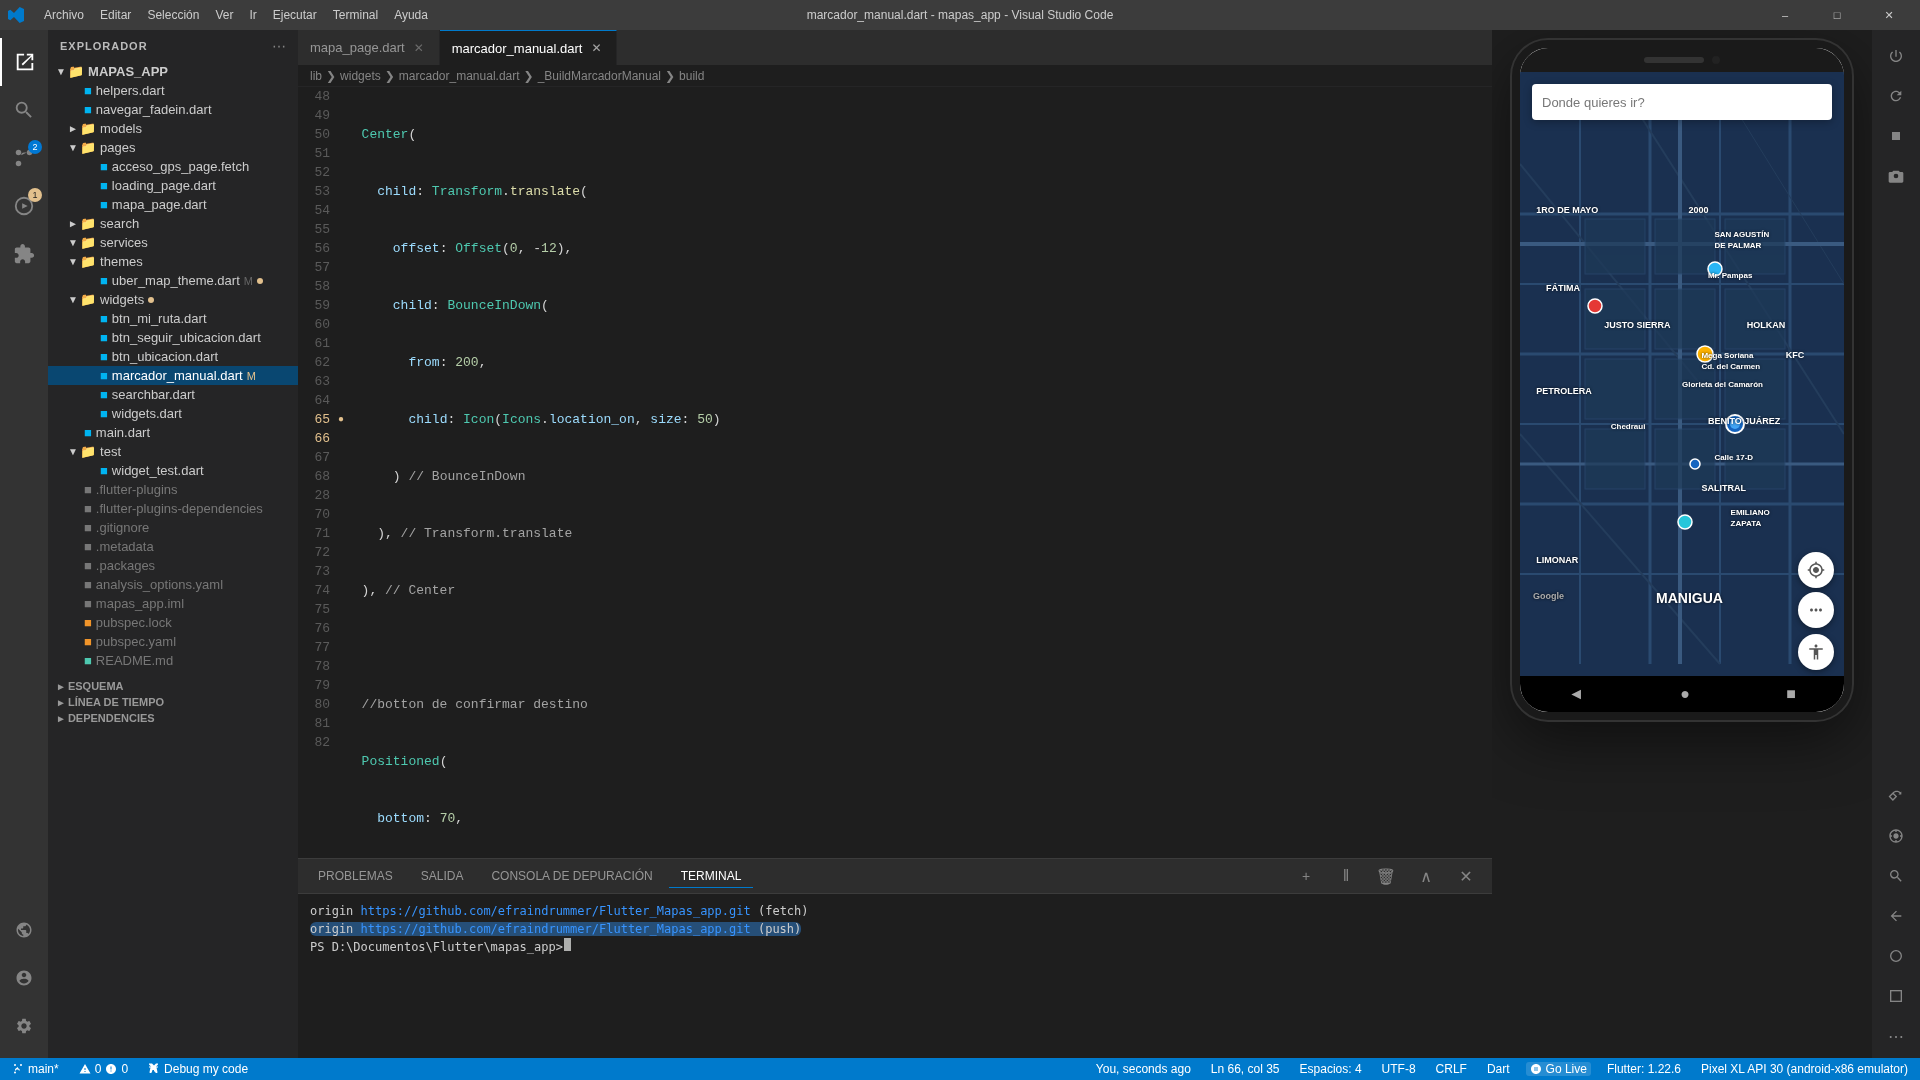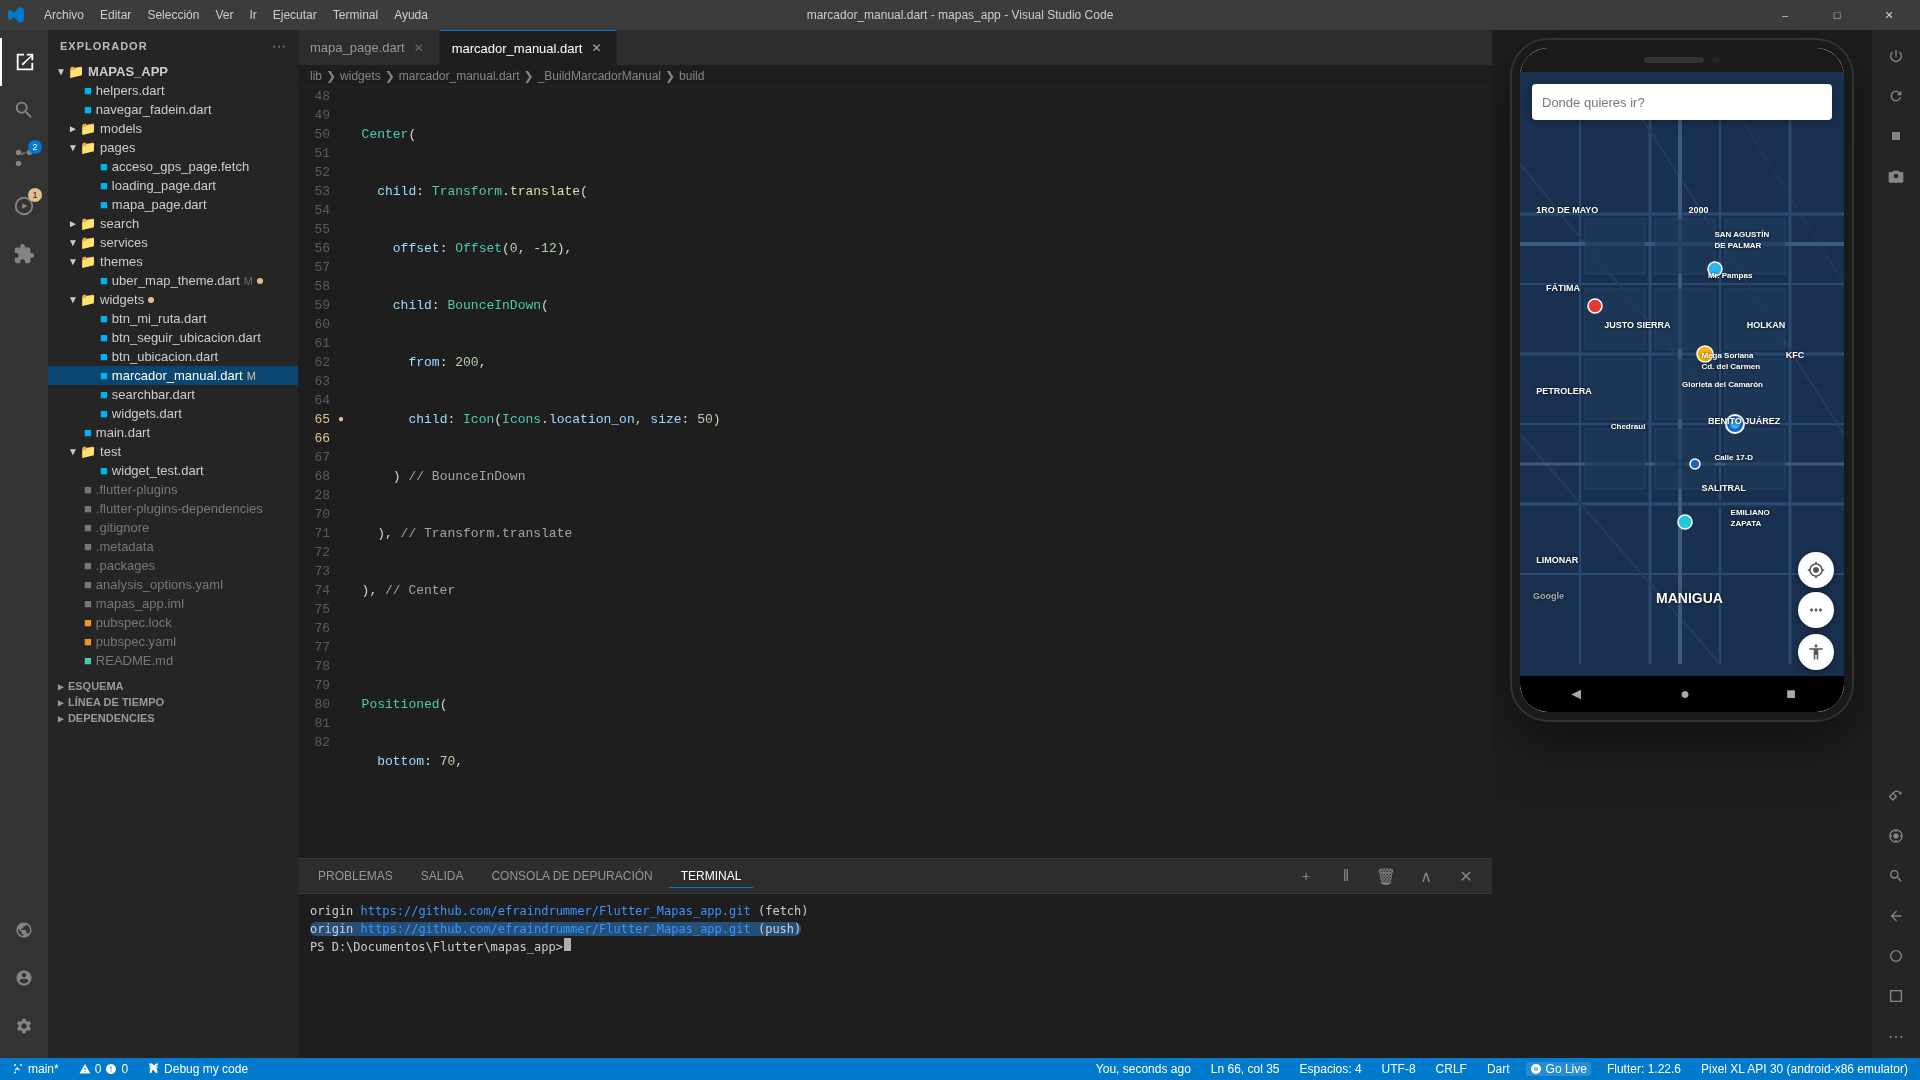--- a/index.html
+++ b/index.html
@@ -843,20 +843,21 @@
           <div class="line"><span class="op">  </span><span class="cls">Center</span><span class="op">(</span></div>
           <div class="line"><span class="op">    </span><span class="prop">child</span><span class="op">: </span><span class="cls">Transform</span><span class="op">.</span><span class="fn">translate</span><span class="op">(</span></div>
           <div class="line"><span class="op">      </span><span class="prop">offset</span><span class="op">: </span><span class="cls">Offset</span><span class="op">(</span><span class="num">0</span><span class="op">, </span><span class="op">-</span><span class="num">12</span><span class="op">),</span></div>
           <div class="line"><span class="op">      </span><span class="prop">child</span><span class="op">: </span><span class="cls">BounceInDown</span><span class="op">(</span></div>
           <div class="line"><span class="op">        </span><span class="prop">from</span><span class="op">: </span><span class="num">200</span><span class="op">,</span></div>
           <div class="line"><span class="op">        </span><span class="prop">child</span><span class="op">: </span><span class="cls">Icon</span><span class="op">(</span><span class="cls">Icons</span><span class="op">.</span><span class="prop">location_on</span><span class="op">, </span><span class="prop">size</span><span class="op">: </span><span class="num">50</span><span class="op">)</span></div>
           <div class="line"><span class="op">      ) </span><span class="cm">// BounceInDown</span></div>
           <div class="line"><span class="op">    ), </span><span class="cm">// Transform.translate</span></div>
           <div class="line"><span class="op">  ), </span><span class="cm">// Center</span></div>
           <div class="line">&nbsp;</div>
+          <div class="line"><span class="op">  </span><span class="cm">//botton de confirmar destino</span></div>
           <div class="line"><span class="op">  </span><span class="cls">Positioned</span><span class="op">(</span></div>
           <div class="line"><span class="op">    </span><span class="prop">bottom</span><span class="op">: </span><span class="num">70</span><span class="op">,</span></div>
           
           
           
           
           
           
           
           

